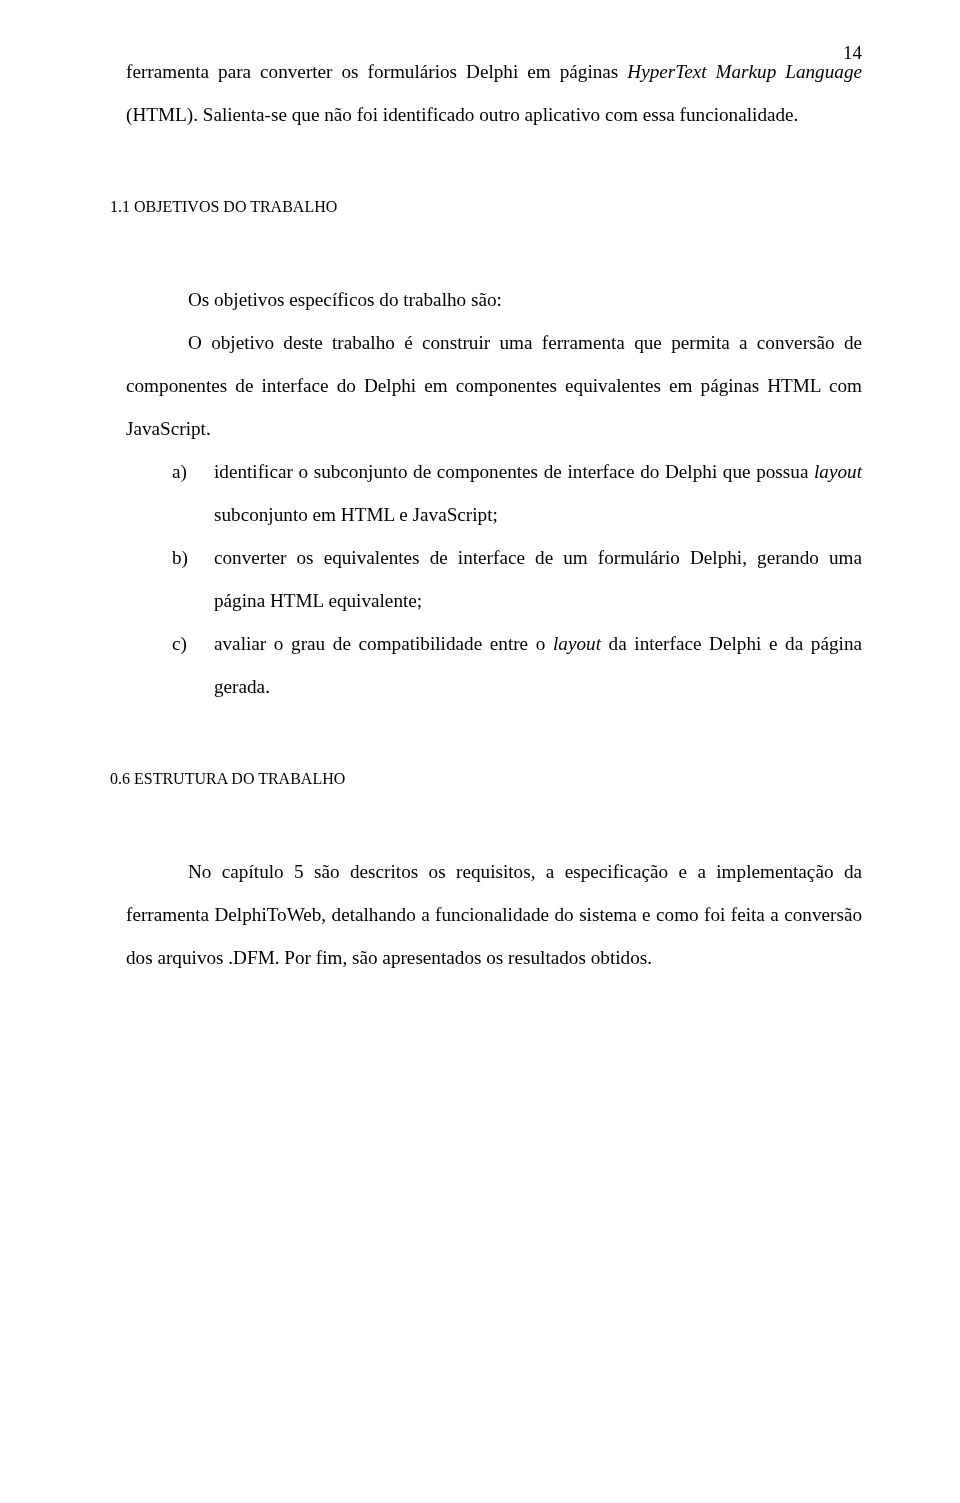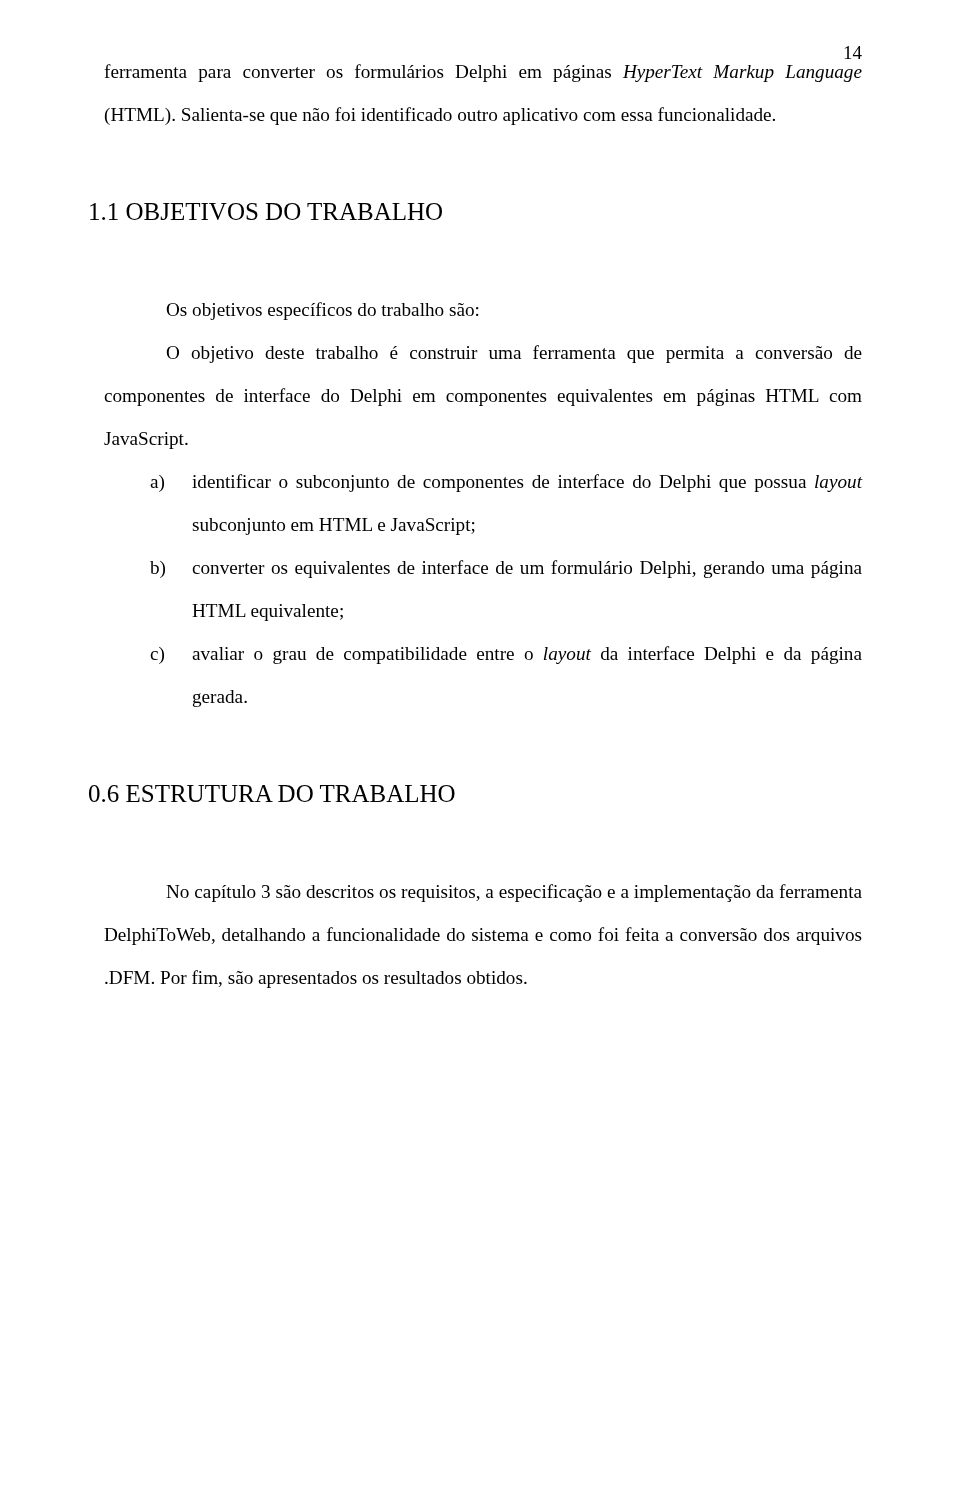--- a/index.html
+++ b/index.html
@@ -6,21 +6,21 @@
     margin: 0;
     padding: 0;
     background: #ffffff;
     font-family: "Times New Roman", Times, serif;
     color: #000000;
     width: 960px;
   }
   .page {
     width: 960px;
     min-height: 1503px;
-    padding: 50px 98px 50px 88px;
+    padding: 50px 98px 50px 110px;
     box-sizing: border-box;
     position: relative;
   }
   .page-number {
     position: absolute;
     top: 42px;
     right: 98px;
     font-size: 19px;
   }
   .body-text {
@@ -29,21 +29,21 @@
     text-align: justify;
     margin: 0 0 0 16px;
   }
   .para-indent {
     text-indent: 62px;
   }
   .italic {
     font-style: italic;
   }
   .section-heading {
-    font-size: 25px;
+    font-size: 16px;
     margin: 62px 0 62px 0;
   }
   .list {
     margin: 0;
     padding: 0;
   }
   .list-item {
     font-size: 19.2px;
     line-height: 2.24;
     text-align: justify;
@@ -85,16 +85,16 @@
     </div>
     <div class="list-item">
       <span class="marker">c)</span>
       <span>avaliar o grau de compatibilidade entre o </span><span class="italic">layout</span><span> da interface Delphi e da página gerada.</span>
     </div>
   </div>
 
   <p class="section-heading">0.6 ESTRUTURA DO TRABALHO</p>
 
 
-  <p class="body-text para-indent">No capítulo 3 são descritos os requisitos, a especificação e a implementação da ferramenta DelphiToWeb, detalhando a funcionalidade do sistema e como foi feita a conversão dos arquivos .DFM. Por fim, são apresentados os resultados obtidos.</p>
+  <p class="body-text para-indent">No capítulo 5 são descritos os requisitos, a especificação e a implementação da ferramenta DelphiToWeb, detalhando a funcionalidade do sistema e como foi feita a conversão dos arquivos .DFM. Por fim, são apresentados os resultados obtidos.</p>
 
 
 </div>
 
 </body></html>

